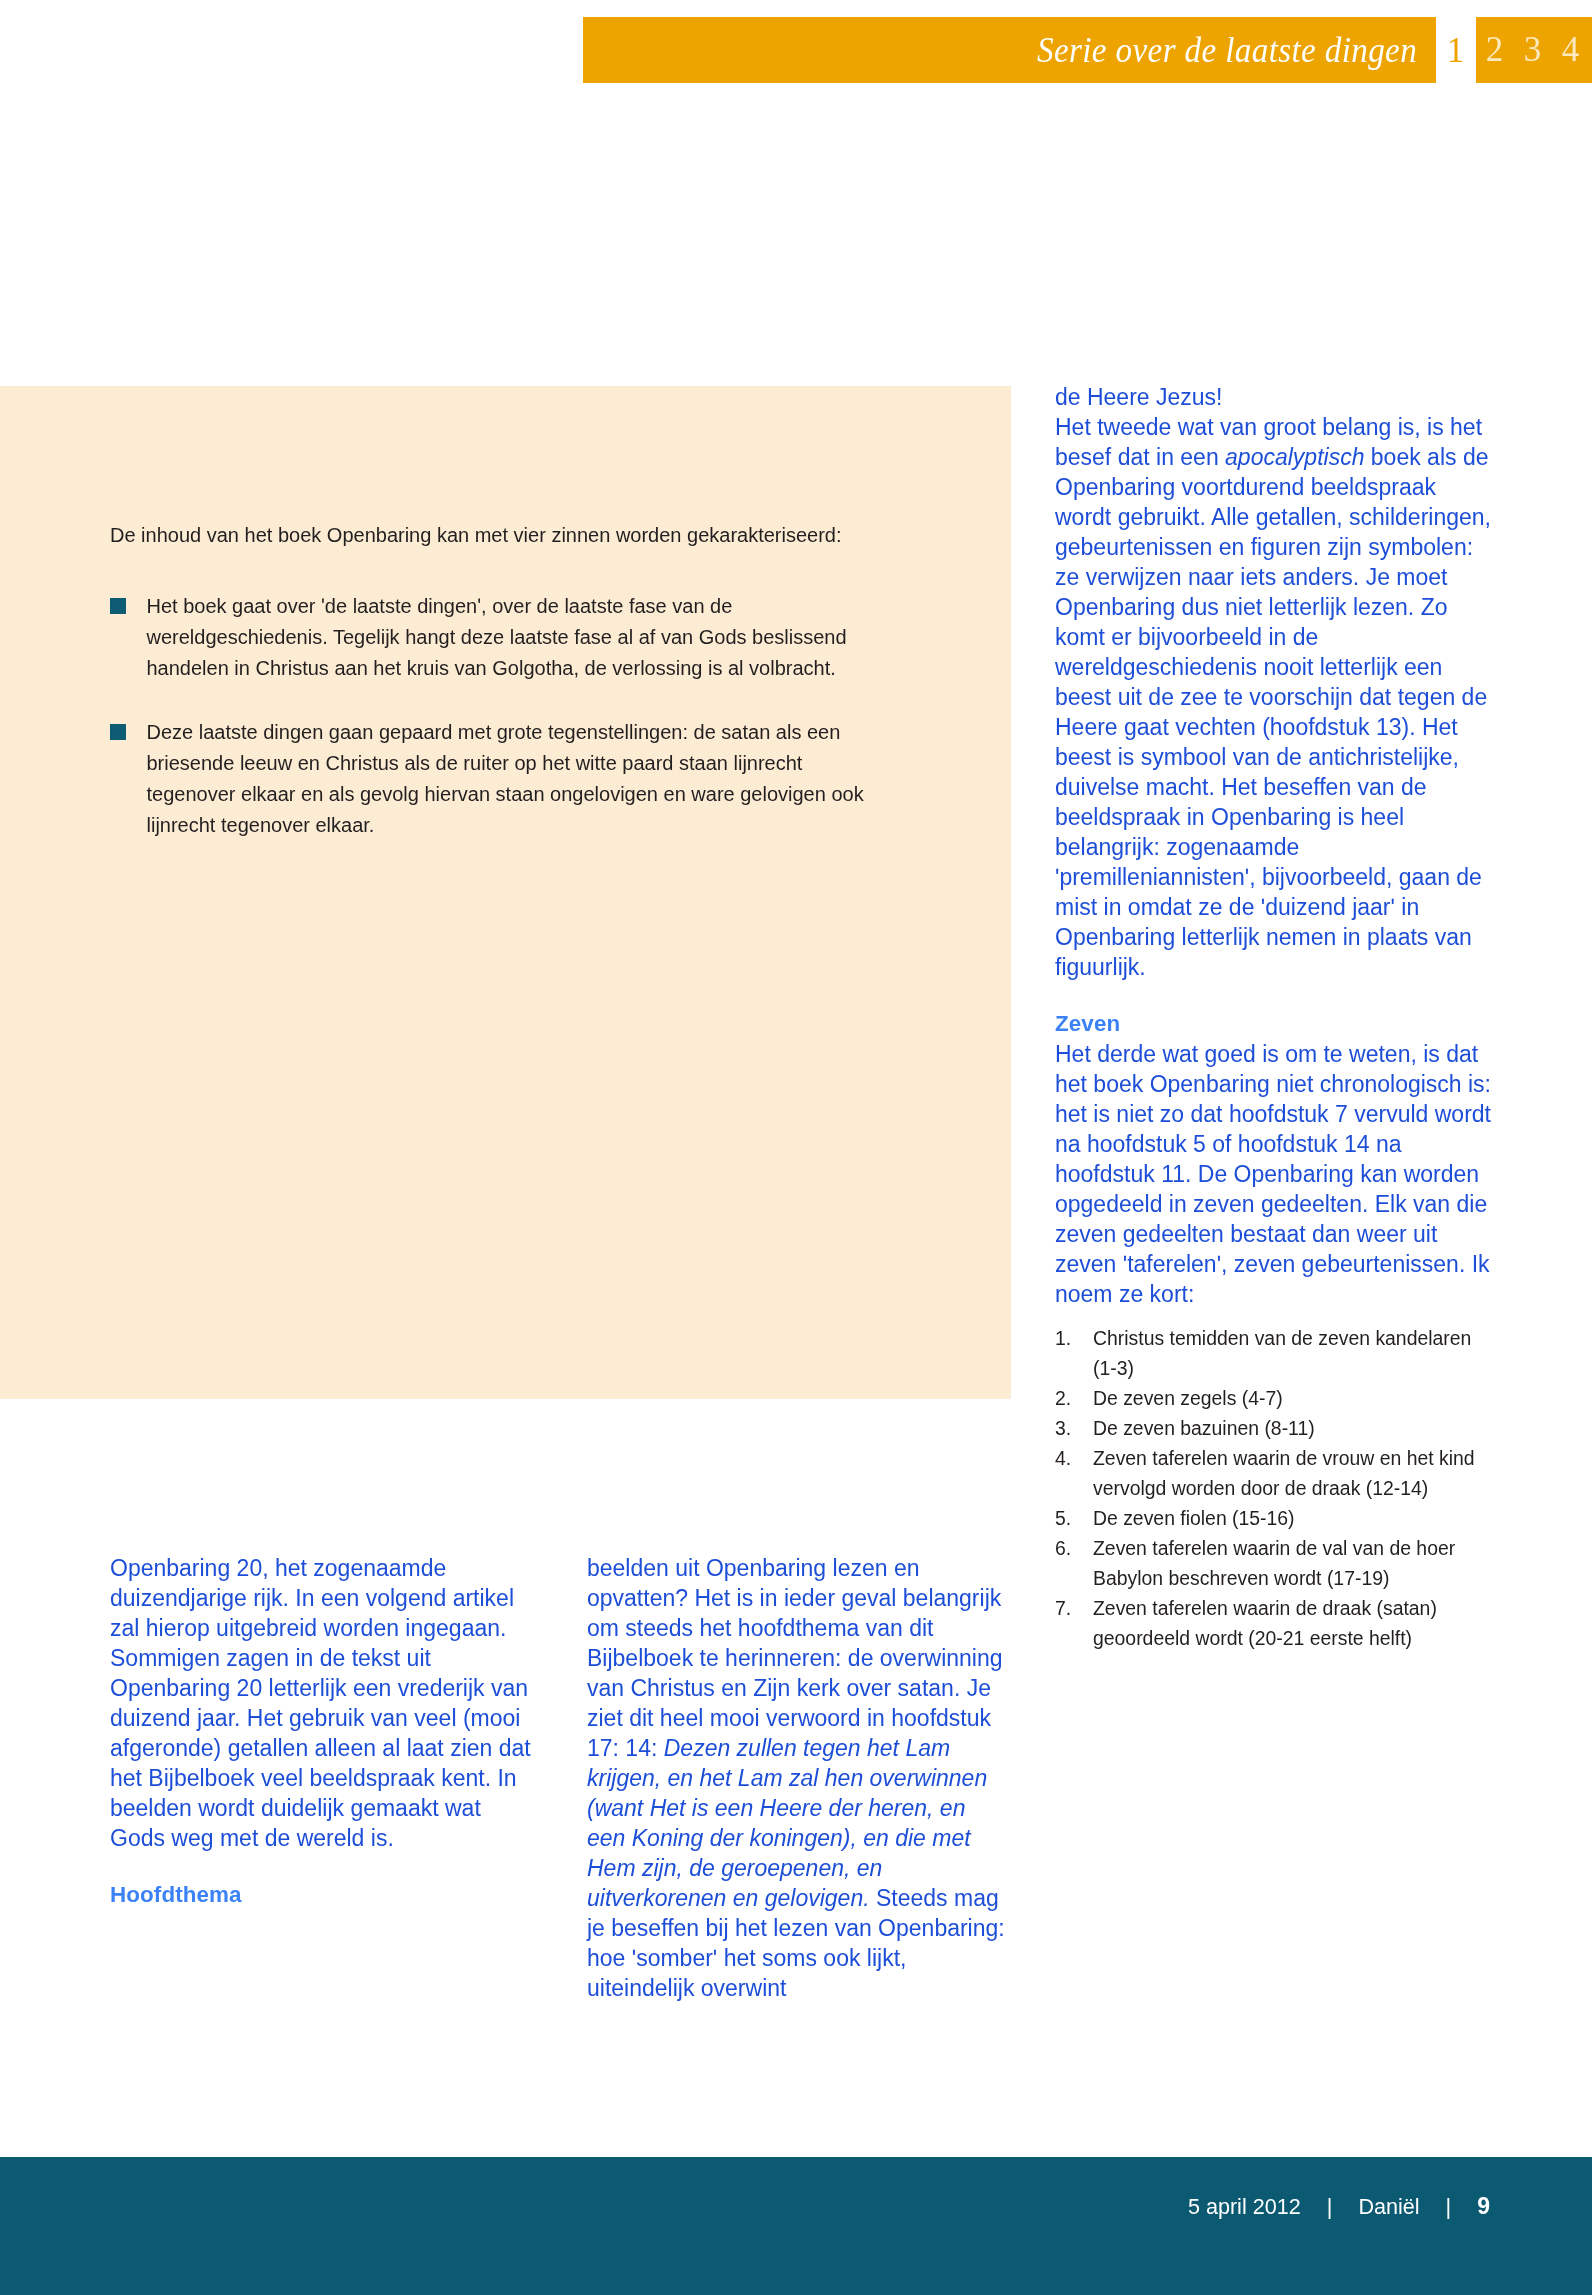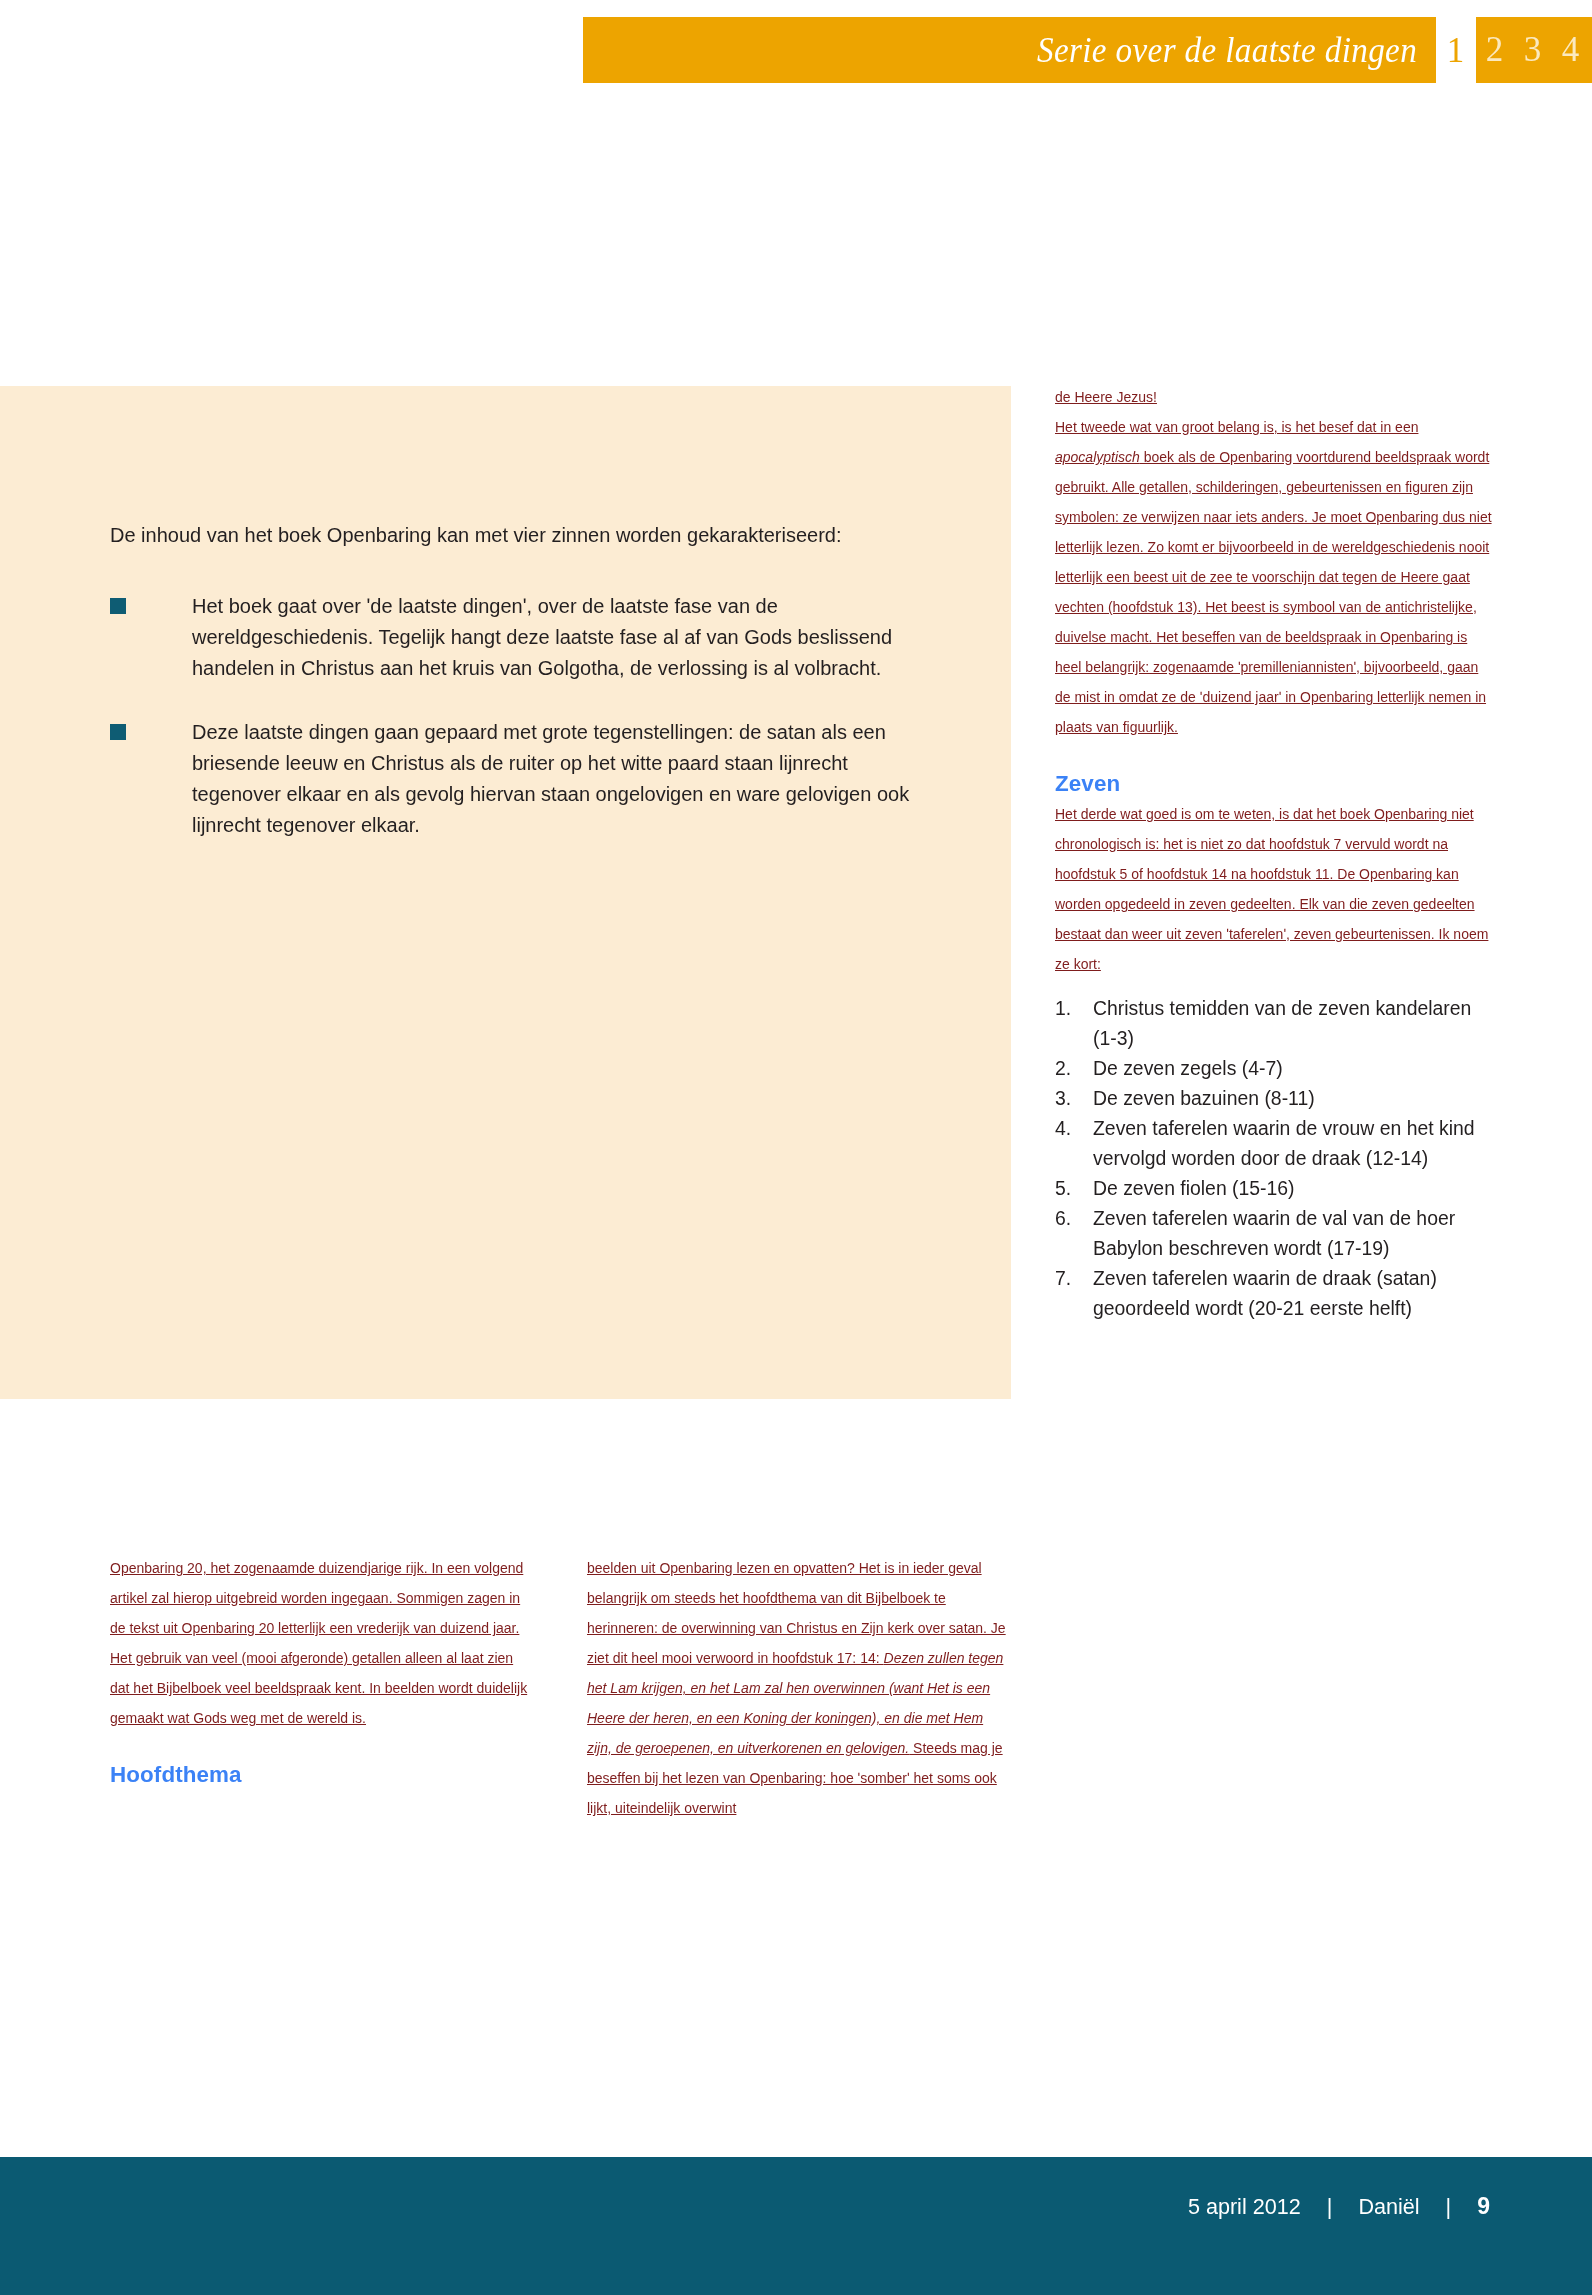--- a/index.html
+++ b/index.html
@@ -64,37 +64,36 @@
     position:absolute;left:110px;top:135px;width:828px;
   }
   .intro-line{
     font-size:20px;line-height:28.5px;color:#231f20;
     width:794px;
   }
   .bullets{margin-top:41px;}
   .bullet-row{
     display:flex;align-items:flex-start;
     margin-bottom:33px;
-    justify-content:space-between;
   }
   .bullet-sq{
     width:15.5px;height:15.5px;background:#0e5c73;
     flex:0 0 15.5px;margin-top:7.8px;margin-right:21px;
   }
   .bullet-text{
     font-size:20px;line-height:31px;color:#231f20;
     width:746px;
   }
 
   
   .col-right-top{
     position:absolute;left:1055px;top:382px;width:440px;
   }
   .body-text{
-    font-size:14px;line-height:30px;color:#7f1d1d;text-decoration:underline;
+    font-size:23px;line-height:30px;color:#1d4ed8;
   }
   .body-text em{font-style:italic;}
   h3.sub-head{
     font-size:22.4px;
     color:#3b82f6;
     font-weight:bold;
     margin:0 0 1.7px 0;
     letter-spacing:0.1px;
   }
   .spacer-head{height:29px;}

